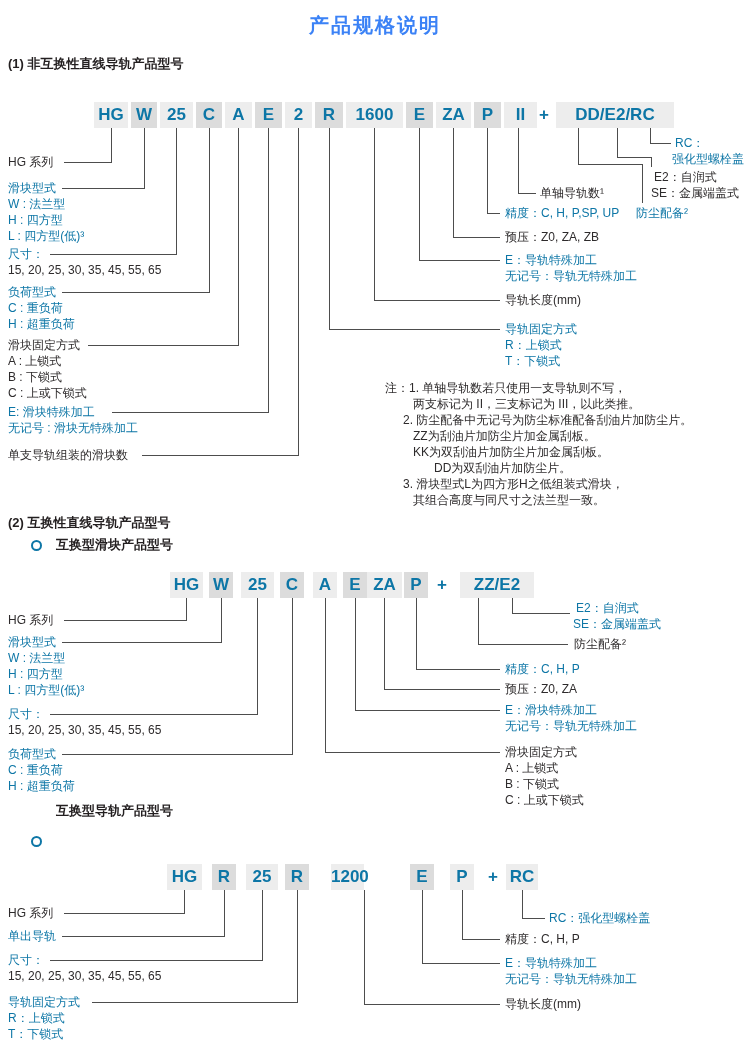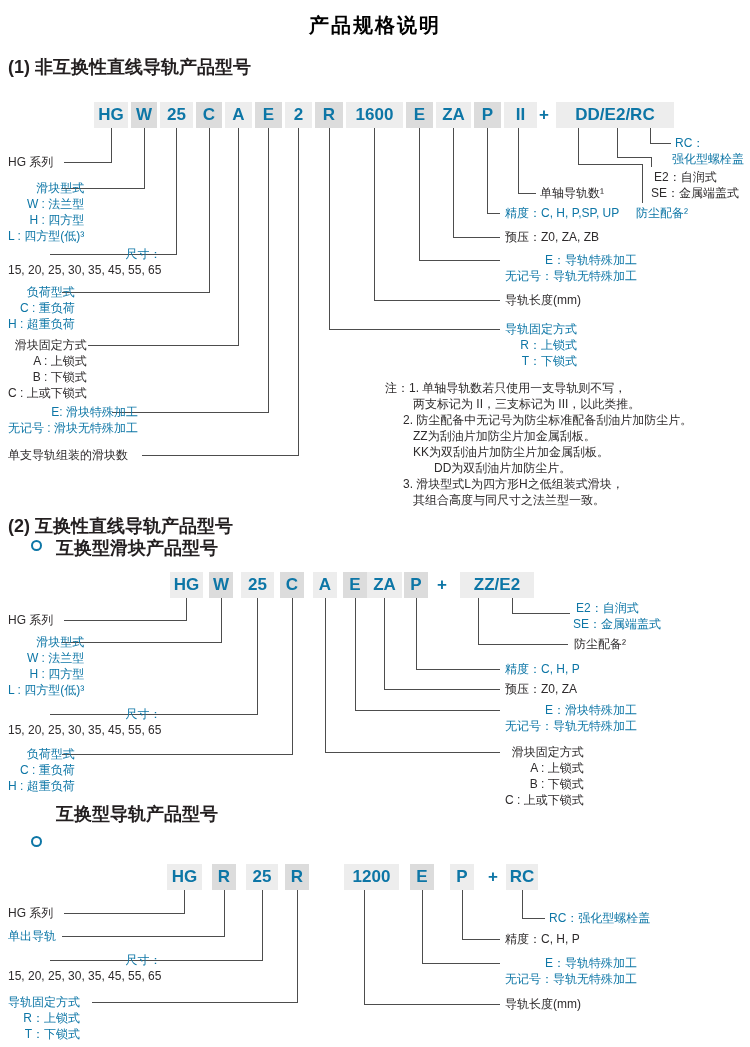--- a/index.html
+++ b/index.html
@@ -1,23 +1,23 @@
 <!DOCTYPE html>
 <html><head>
 <meta charset="utf-8">
 <style>
   html,body{margin:0;padding:0;background:#fff;}
   body{position:relative;width:750px;height:1047px;font-family:"Liberation Sans",sans-serif;color:#2e2b2c;overflow:hidden;}
-  .ttl{position:absolute;left:0;top:12px;width:750px;text-align:center;font-size:20px;font-weight:bold;letter-spacing:2px;color:#000000;}
-  .hd{position:absolute;font-size:18px;font-weight:bold;color:#231f20;white-space:nowrap;}
+  .ttl{position:absolute;left:0;top:12px;width:750px;text-align:center;font-size:20px;font-weight:bold;letter-spacing:2px;color:#3b82f6;}
+  .hd{position:absolute;font-size:13px;font-weight:bold;color:#231f20;white-space:nowrap;}
   .tile{position:absolute;height:26px;line-height:26px;text-align:center;font-weight:bold;font-size:17px;color:#0d76a6;background:#ededed;white-space:nowrap;}
   .dk{background:#dcdcdc;}
   .pl{background:transparent;}
   .t1{top:102px;} .t2{top:572px;} .t3{top:864px;}
-  .lb{position:absolute;font-size:12px;line-height:16px;white-space:nowrap;color:#2e2b2c;text-align:right;}
+  .lb{position:absolute;font-size:12px;line-height:16px;white-space:nowrap;color:#2e2b2c;}
   .lb div{height:16px;}
   .bl{color:#0d76a6;}
   .ring{position:absolute;width:7px;height:7px;border:2px solid #0d76a6;border-radius:50%;background:#fff;}
   svg.lines{position:absolute;left:0;top:0;pointer-events:none;}
 </style>
 </head>
 <body>
 
 <svg class="lines" width="750" height="1047" shape-rendering="crispEdges">
   <g fill="none" stroke="#4d4d4d" stroke-width="1">
@@ -190,21 +190,21 @@
 </div>
 
 <span class="ring" style="left:31px;top:836px"></span>
 <div class="hd" style="left:56px;top:802px">互换型导轨产品型号</div>
 
 <div>
   <span class="tile t3" style="left:167px;width:35px">HG</span>
   <span class="tile t3 dk" style="left:212px;width:24px">R</span>
   <span class="tile t3" style="left:246px;width:32px">25</span>
   <span class="tile t3 dk" style="left:285px;width:24px">R</span>
-  <span class="tile t3" style="left:344px;width:55px">1200</span>
+  <span class="tile t3" style="left:331px;width:33px">1200</span>
   <span class="tile t3 dk" style="left:410px;width:24px">E</span>
   <span class="tile t3" style="left:450px;width:24px">P</span>
   <span class="tile t3 pl" style="left:483px;width:20px">+</span>
   <span class="tile t3" style="left:506px;width:32px">RC</span>
 </div>
 
 <div class="lb" style="left:8px;top:905px">HG 系列</div>
 <div class="lb bl" style="left:8px;top:928px">单出导轨</div>
 <div class="lb" style="left:8px;top:952px">
   <div class="bl">尺寸：</div>

